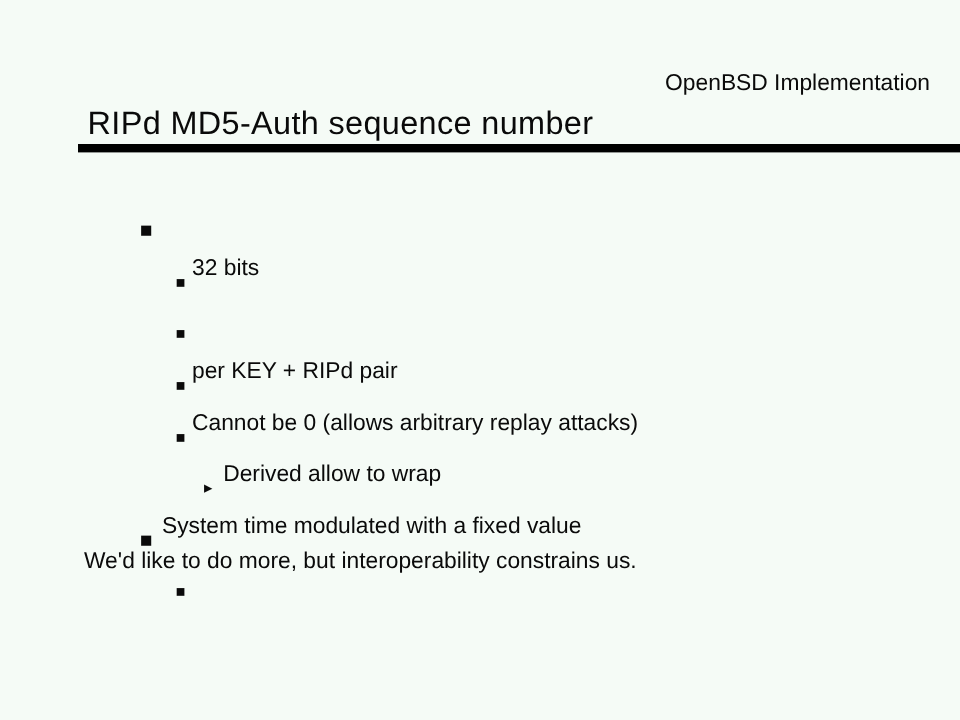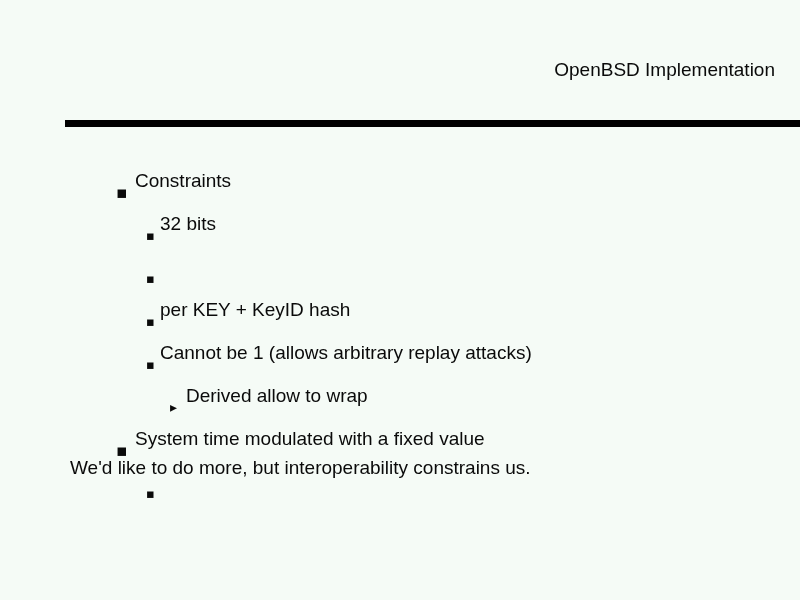--- a/index.html
+++ b/index.html
@@ -69,28 +69,29 @@
     font-size: 19px;
     white-space: nowrap;
   }
 </style>
 </head>
 <body>
 
 <div class="slide">
   <div class="header-right">OpenBSD Implementation</div>
 
+  <h1 class="title">RIPd MD5-Auth sequence number</h1>
 
   <div class="rule"></div>
 
   <ul class="bullets" id="bullet-list">
-      <li class="bullet level-1"><span class="glyph">▪</span><span>Constraints</span></li>
+      <li class="bullet level-1"><span class="glyph">▪</span></li>
       <li class="bullet level-2"><span class="glyph">▪</span><span>32 bits</span></li>
       <li class="bullet level-2"><span class="glyph">▪</span></li>
-      <li class="bullet level-2"><span class="glyph">▪</span><span>per KEY + KeyID hash</span></li>
-      <li class="bullet level-2"><span class="glyph">▪</span><span>Cannot be 1 (allows arbitrary replay attacks)</span></li>
+      <li class="bullet level-2"><span class="glyph">▪</span><span>per KEY + RIPd pair</span></li>
+      <li class="bullet level-2"><span class="glyph">▪</span><span>Cannot be 0 (allows arbitrary replay attacks)</span></li>
       <li class="bullet level-3"><span class="glyph">▸</span><span>Derived allow to wrap</span></li>
       <li class="bullet level-1"><span class="glyph">▪</span><span>System time modulated with a fixed value</span></li>
       <li class="bullet level-2"><span class="glyph">▪</span></li>
     </ul>
 
   <p class="footer-note">We'd like to do more, but interoperability constrains us.</p>
 </div>
 
 </body></html>

